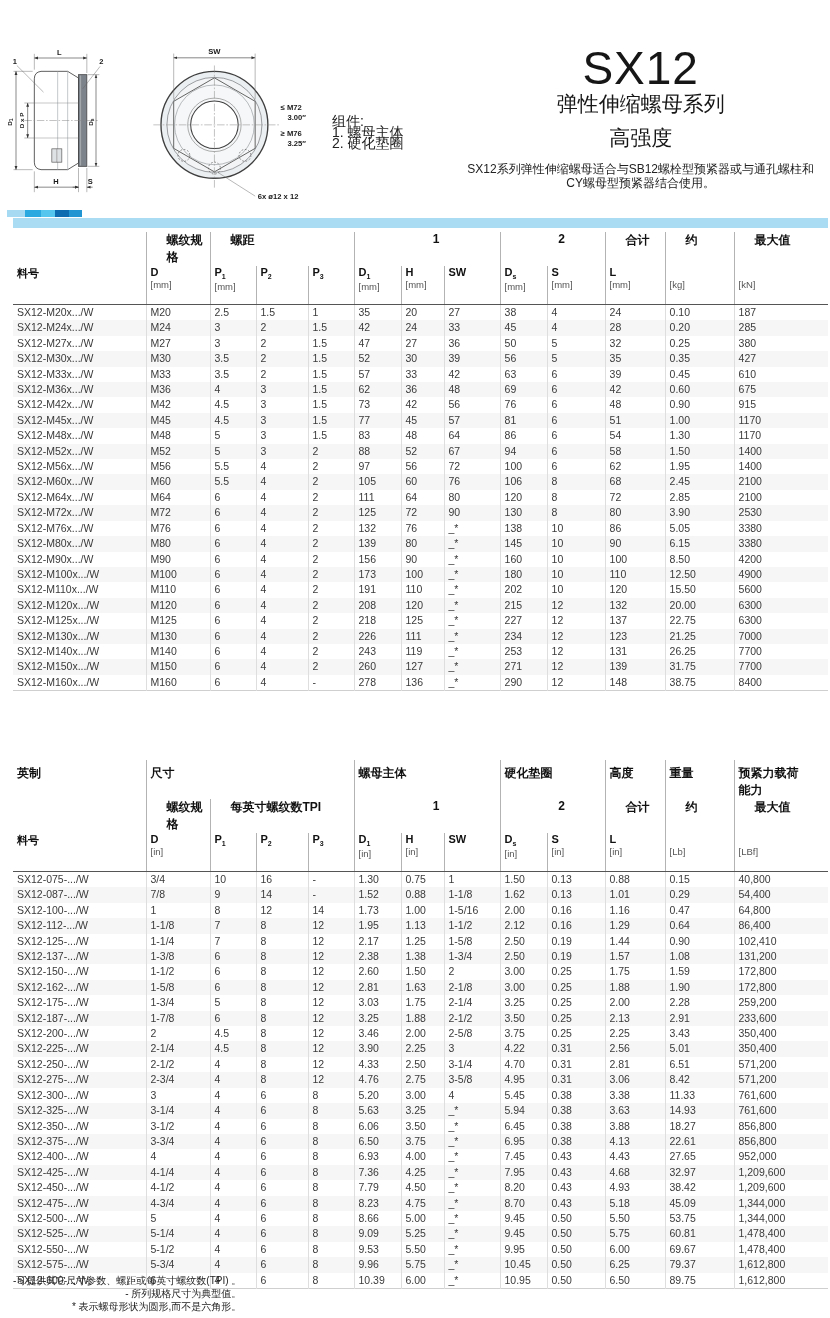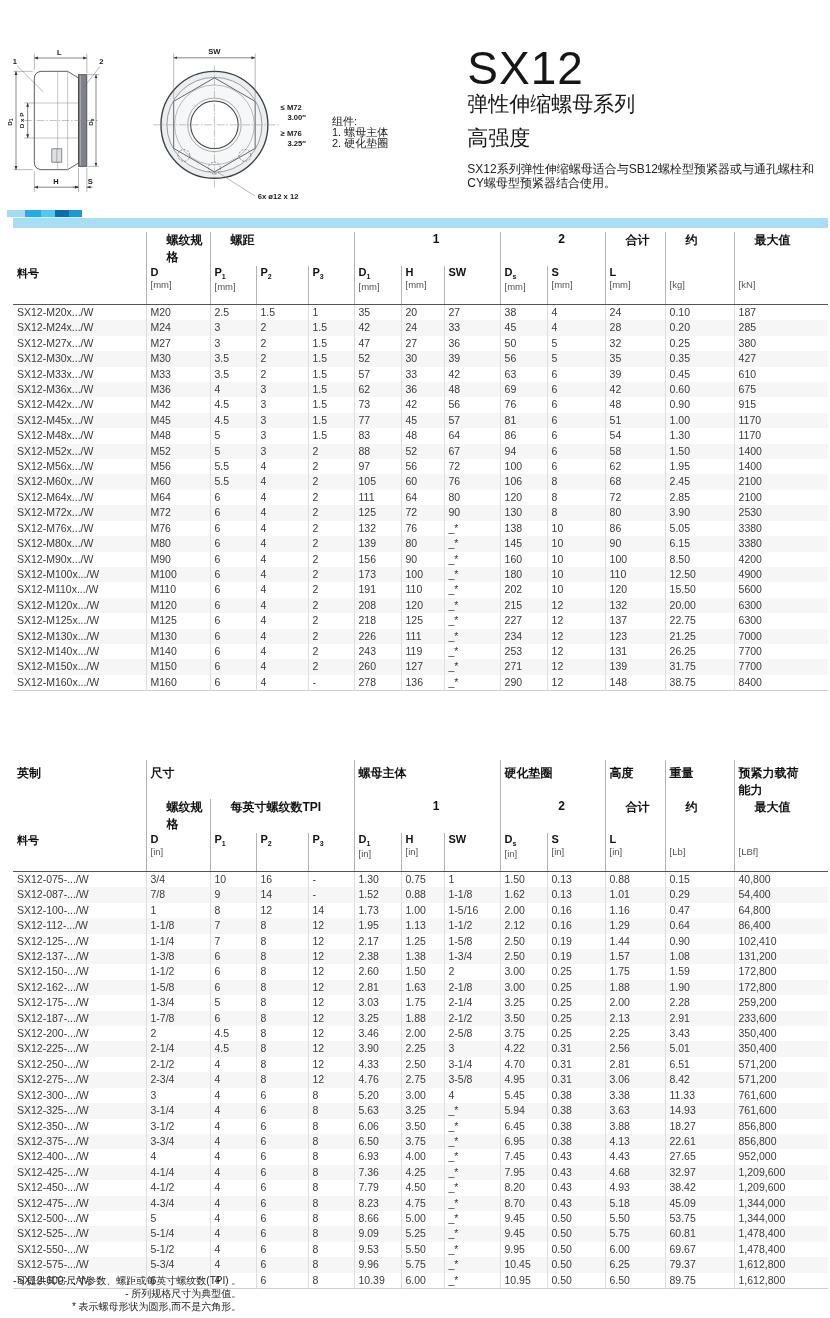--- a/index.html
+++ b/index.html
@@ -5,22 +5,22 @@
   html,body{margin:0;padding:0;}
   body{
     width:830px;height:1318px;position:relative;background:#fff;
     font-family:"Liberation Sans","DejaVu Sans",sans-serif;color:#1a1a1a;
     overflow:hidden;
   }
   
   .hdr{position:absolute;top:0;left:0;width:830px;height:210px;}
   .side-svg{position:absolute;left:6px;top:40px;}
   .front-svg{position:absolute;left:138px;top:40px;}
-  .legend{position:absolute;left:332px;top:116px;font-size:11px;line-height:11px;color:#222;}
-  .title-block{position:absolute;top:44px;right:16px;text-align:left;}
+  .legend{position:absolute;left:332px;top:116px;font-size:14px;line-height:11px;color:#222;}
+  .title-block{position:absolute;top:44px;right:16px;text-align:center;}
   .product-title{font-size:46px;line-height:48px;font-weight:400;letter-spacing:1px;color:#161616;}
   .subtitle{font-size:21px;line-height:24px;font-weight:400;color:#161616;}
   .subtitle.first{margin-top:10px;}
   .desc{font-size:12px;line-height:14px;color:#222;margin-top:12px;}
   svg .dt{font:bold 9px "Liberation Sans",sans-serif;fill:#1a1a1a;}
   svg .dts{font:bold 7.5px "Liberation Sans",sans-serif;fill:#1a1a1a;}
   svg .ann{font:bold 9px "Liberation Sans",sans-serif;fill:#1a1a1a;}
   svg .sub{font-size:6px;}
   svg .dim{stroke:#333;stroke-width:0.7;fill:none;}
   svg .ext{stroke:#666;stroke-width:0.55;fill:none;}

